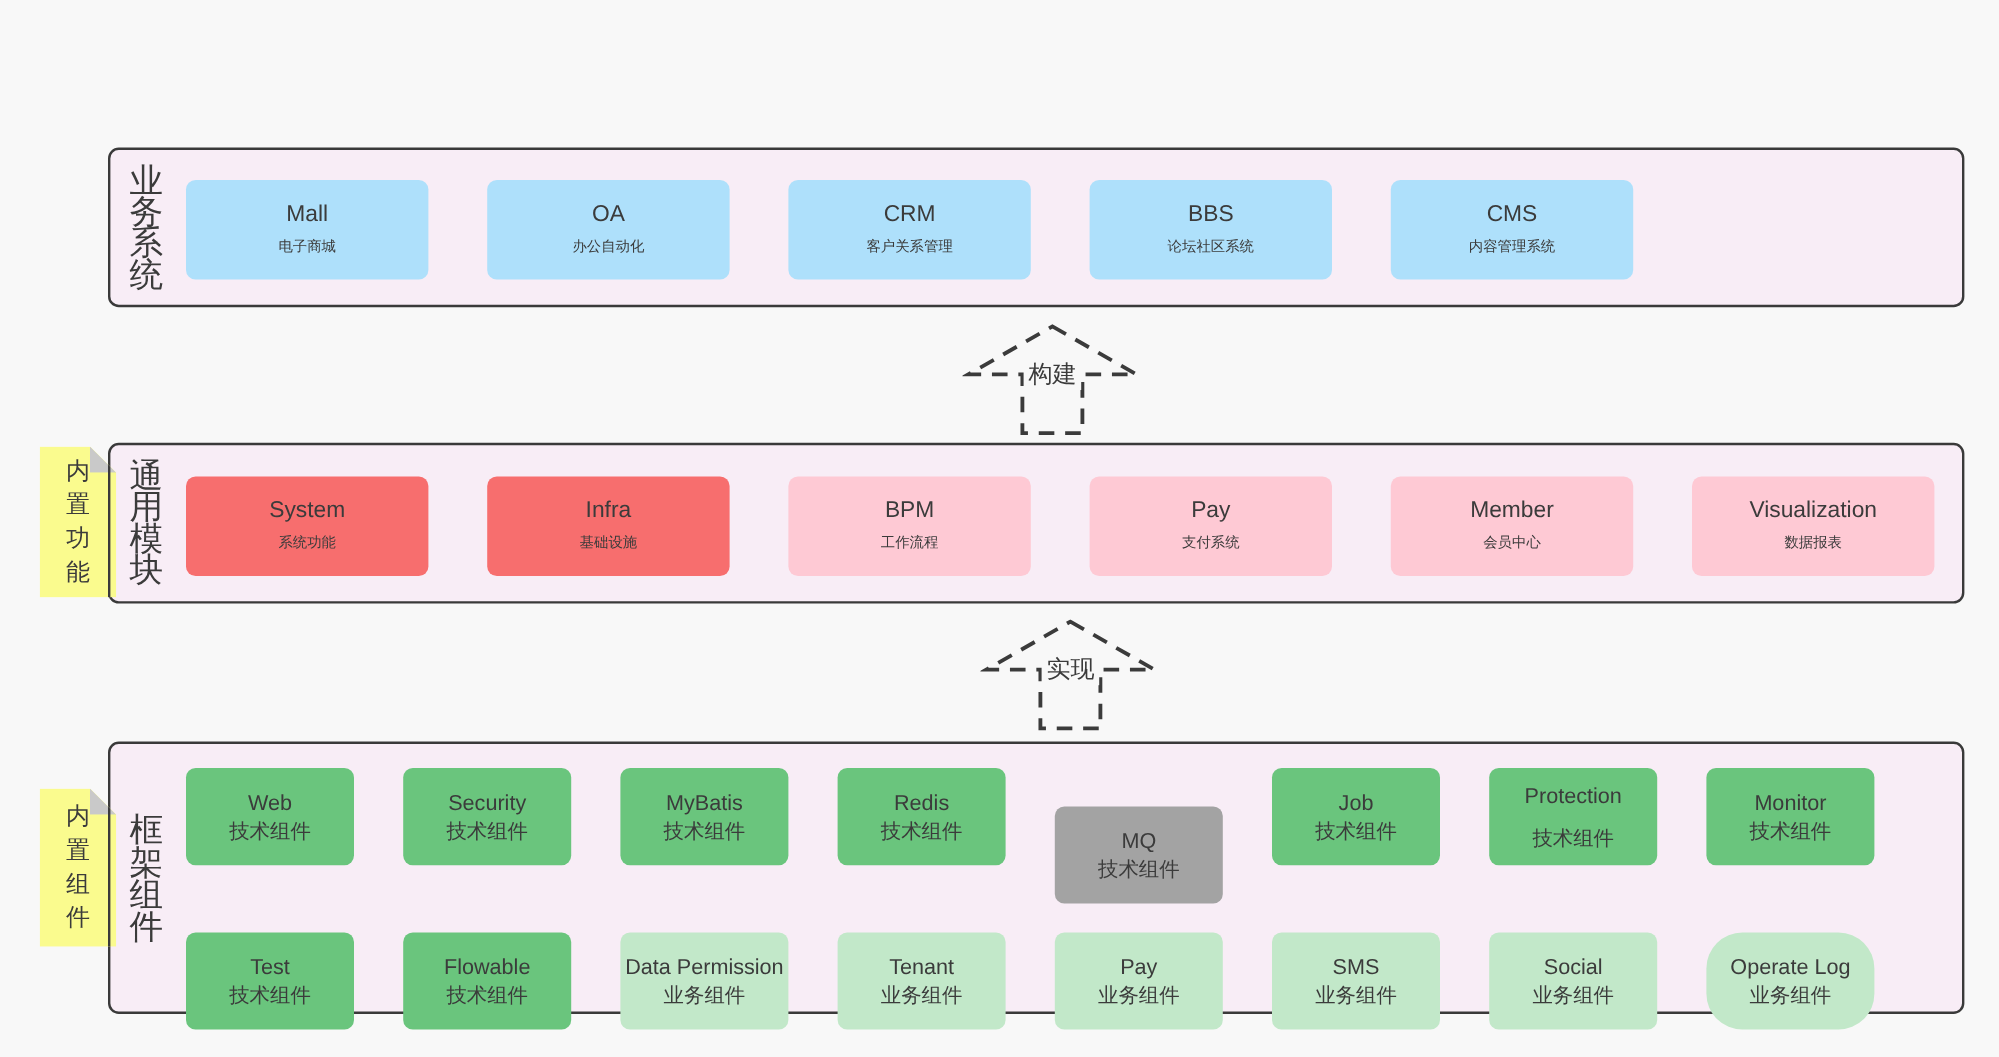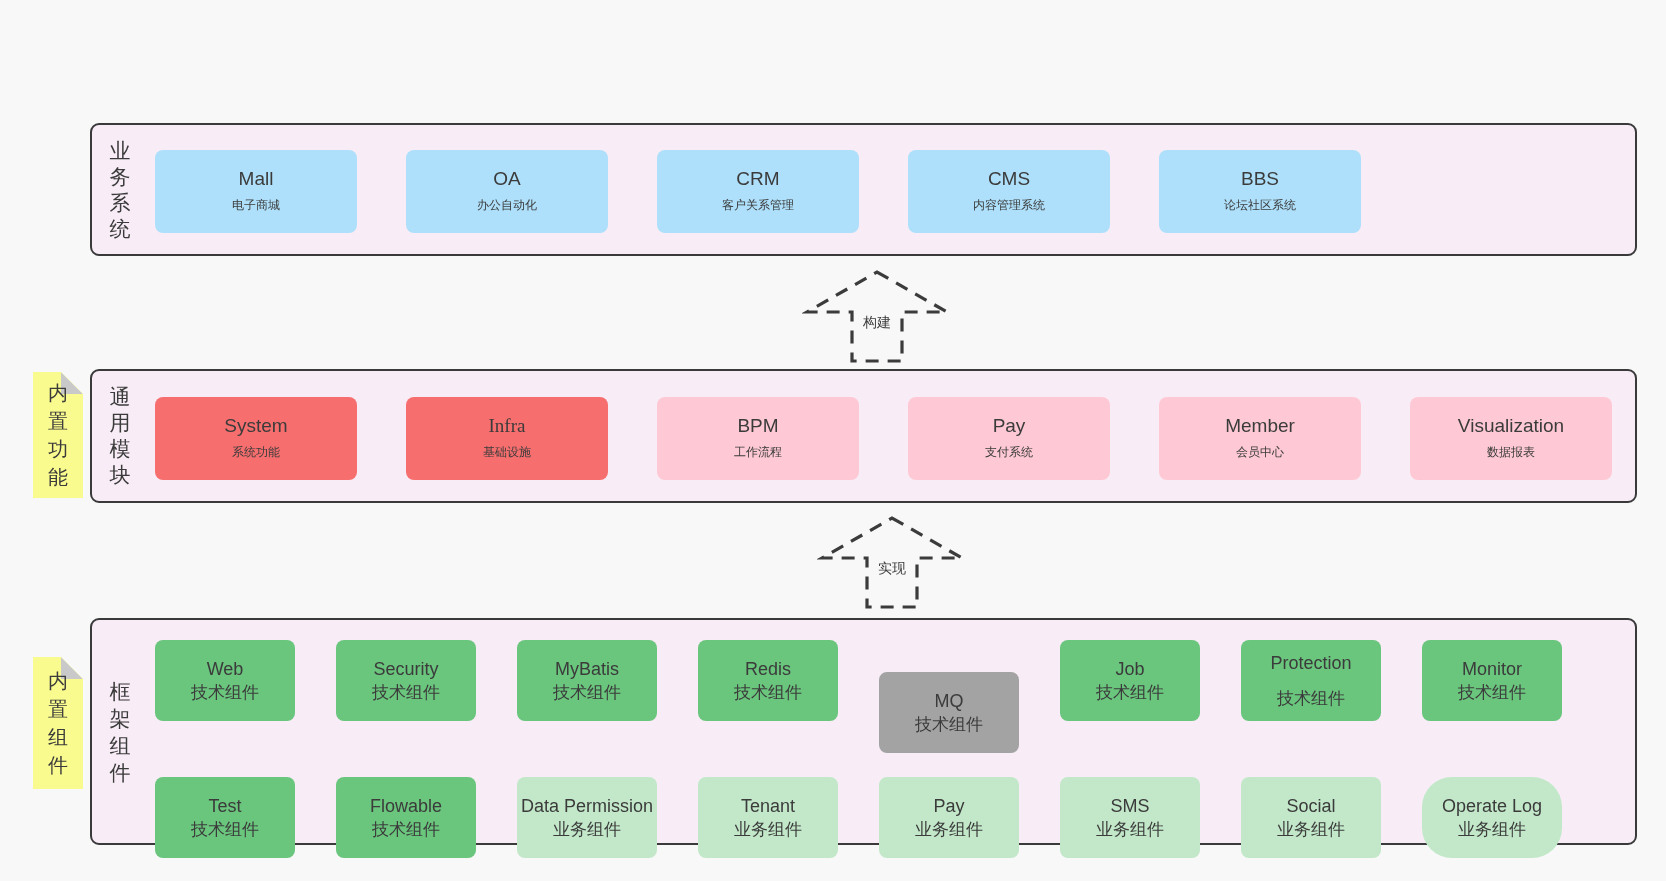--- a/index.html
+++ b/index.html
@@ -16,21 +16,21 @@
     border:2px solid #3a3a3a;
     border-radius:9px;
     box-sizing:border-box;
   }
   #panel-business  { top:123px; height:133px; }
   #panel-modules   { top:369px; height:134px; }
   #panel-framework { top:618px; height:227px; }
 
   .v-label {
     position:absolute; left:16px; top:50%; transform:translateY(-50%);
-    width:24px; font-size:21px; line-height:26px;
+    width:24px; font-size:28px; line-height:26px;
     word-break:break-all; text-align:center;
   }
   #panel-framework .v-label { line-height:27px; }
 
   .box-row { position:absolute; left:63px; display:flex; gap:49px; }
   #panel-business .box-row { top:25px; }
   #panel-modules  .box-row { top:26px; }
 
   .box {
     box-sizing:border-box; border-radius:8px;
@@ -44,21 +44,21 @@
   #panel-framework .rows {
     position:absolute; left:63px; top:20px;
     display:flex; flex-direction:column; gap:24px;
   }
   #panel-framework .box-row { position:static; gap:41px; }
   #panel-framework .box { width:140px; height:81px; }
   #panel-framework .box .t { font-size:18px; line-height:24px; }
   #panel-framework .box .s { font-size:17px; line-height:24px; }
 
   .note {
-    position:absolute; left:33px; width:50px;
+    position:absolute; left:33px; width:64px;
     background:#fafb8e;
     clip-path:polygon(0 0, calc(100% - 22px) 0, 100% 22px, 100% 100%, 0 100%);
     display:flex; align-items:center; justify-content:center;
   }
   #note-features   { top:372px; height:126px; }
   #note-components { top:657px; height:132px; }
   .note-fold {
     position:absolute; top:0; right:0; width:22px; height:22px;
     background:#c9c9c9;
     clip-path:polygon(0 0, 100% 100%, 0 100%);
@@ -70,23 +70,23 @@
   .note-borderline {
     position:absolute; left:57px; top:0; bottom:0; width:2px;
     background:#3a3a3a;
   }
 
   .arrow { position:absolute; width:150px; height:94px; }
   #arrow-build     { left:802px; top:270px; }
   #arrow-implement { left:817px; top:516px; }
   .arrow svg { display:block; }
   .arrow-label {
-    position:absolute; left:50%; top:44px; transform:translateX(-50%);
+    position:absolute; left:50%; top:28px; transform:translateX(-50%);
     background:#f8f8f8; padding:0 4px;
-    font-size:14px; white-space:nowrap;font-family:Liberation Serif, serif;
+    font-size:20px; white-space:nowrap;font-family:Liberation Serif, serif;
   }
 </style>
 </head>
 <body>
 
 <div>
 
   <section class="panel" id="panel-business">
     <div class="v-label">业务系统</div>
     <div class="box-row">
@@ -96,45 +96,45 @@
       </div>
       <div class="box" style="background-color: rgb(174, 224, 251);">
         <div class="t">OA</div>
         <div class="s">办公自动化</div>
       </div>
       <div class="box" style="background-color: rgb(174, 224, 251);">
         <div class="t">CRM</div>
         <div class="s">客户关系管理</div>
       </div>
       <div class="box" style="background-color: rgb(174, 224, 251);">
+        <div class="t">BBS</div>
+        <div class="s">论坛社区系统</div>
+      </div>
+      <div class="box" style="background-color: rgb(174, 224, 251);">
         <div class="t">CMS</div>
         <div class="s">内容管理系统</div>
-      </div>
-      <div class="box" style="background-color: rgb(174, 224, 251);">
-        <div class="t">BBS</div>
-        <div class="s">论坛社区系统</div>
       </div>
     </div>
   </section>
 
   <div class="arrow" id="arrow-build">
     <svg width="150" height="94" viewBox="0 0 150 94">
       <polygon points="75,2 145,42 100,42 100,91 50,91 50,42 5,42" fill="none" stroke="#3b3b3b" stroke-width="3.2" stroke-dasharray="13 9"></polygon>
     </svg>
     <span class="arrow-label">构建</span>
   </div>
 
   <section class="panel" id="panel-modules">
     <div class="v-label">通用模块</div>
     <div class="box-row">
       <div class="box" style="background-color: rgb(247, 110, 110);">
         <div class="t">System</div>
         <div class="s">系统功能</div>
       </div>
-      <div class="box" style="background-color: rgb(247, 110, 110); font-family: Liberation Serif, serif;">
+      <div class="box" style="background-color: rgb(247, 110, 110);">
         <div class="t">Infra</div>
         <div class="s">基础设施</div>
       </div>
       <div class="box" style="background-color: rgb(254, 201, 212);">
         <div class="t">BPM</div>
         <div class="s">工作流程</div>
       </div>
       <div class="box" style="background-color: rgb(254, 201, 212);">
         <div class="t">Pay</div>
         <div class="s">支付系统</div>

